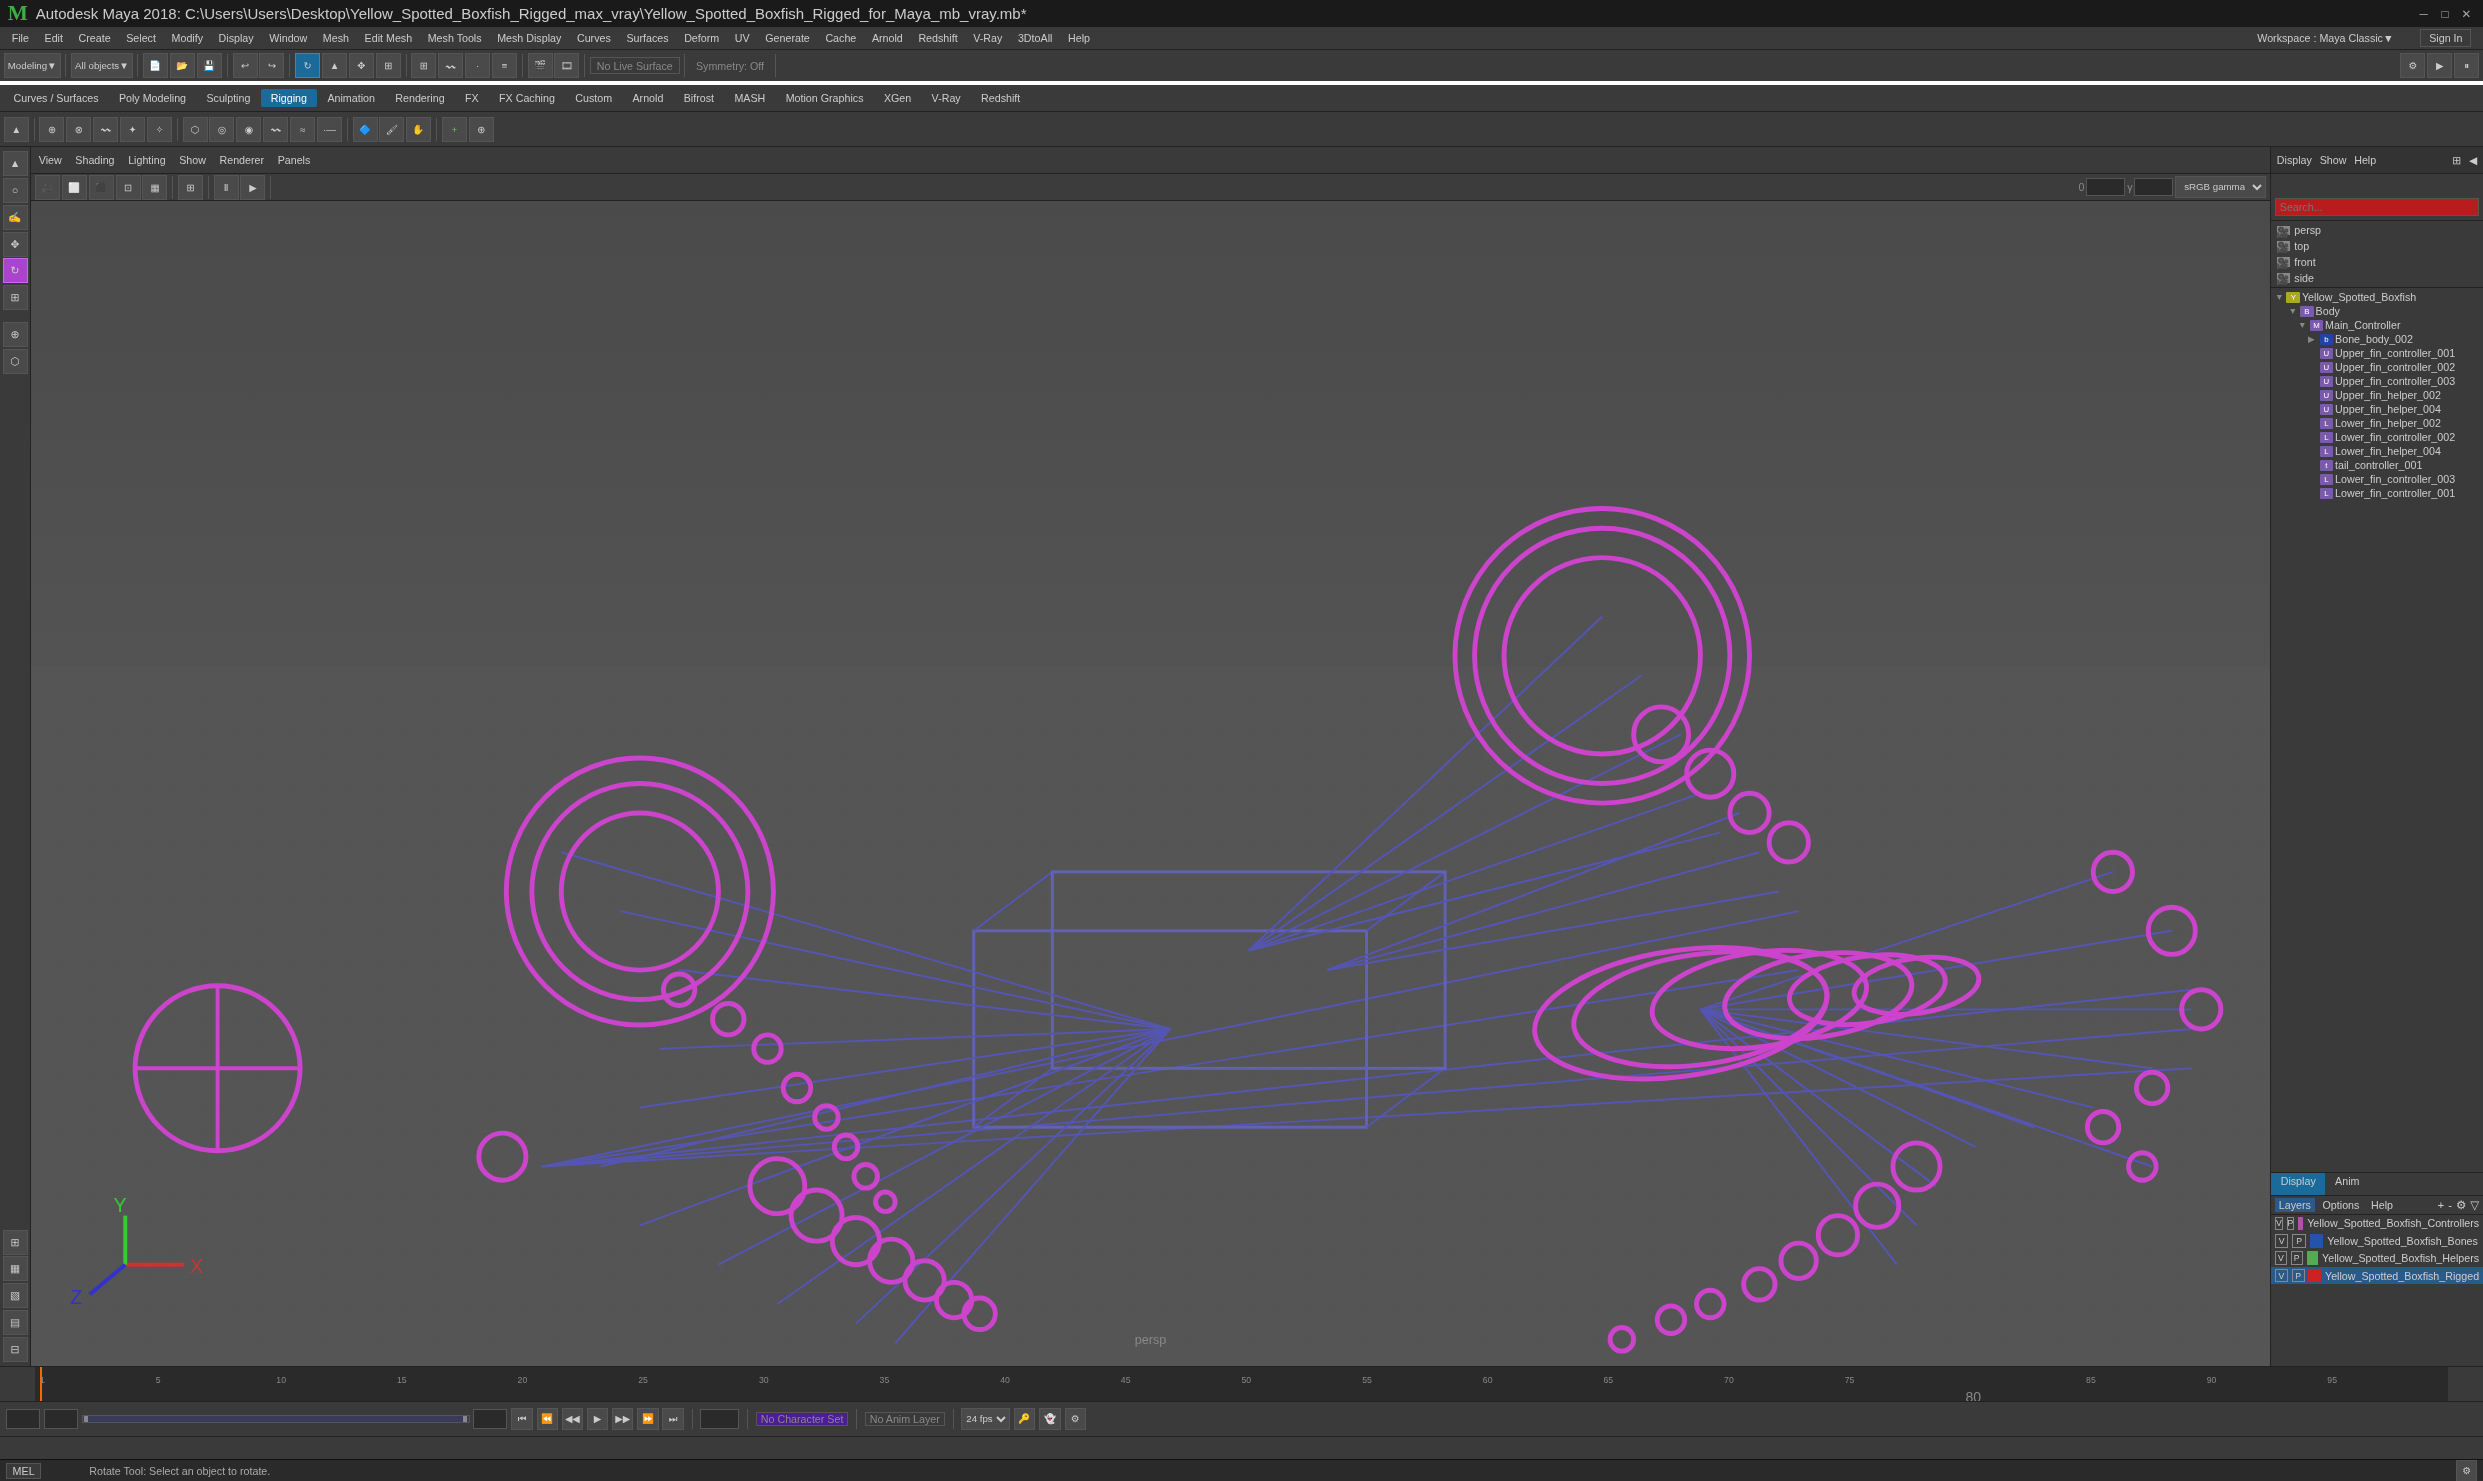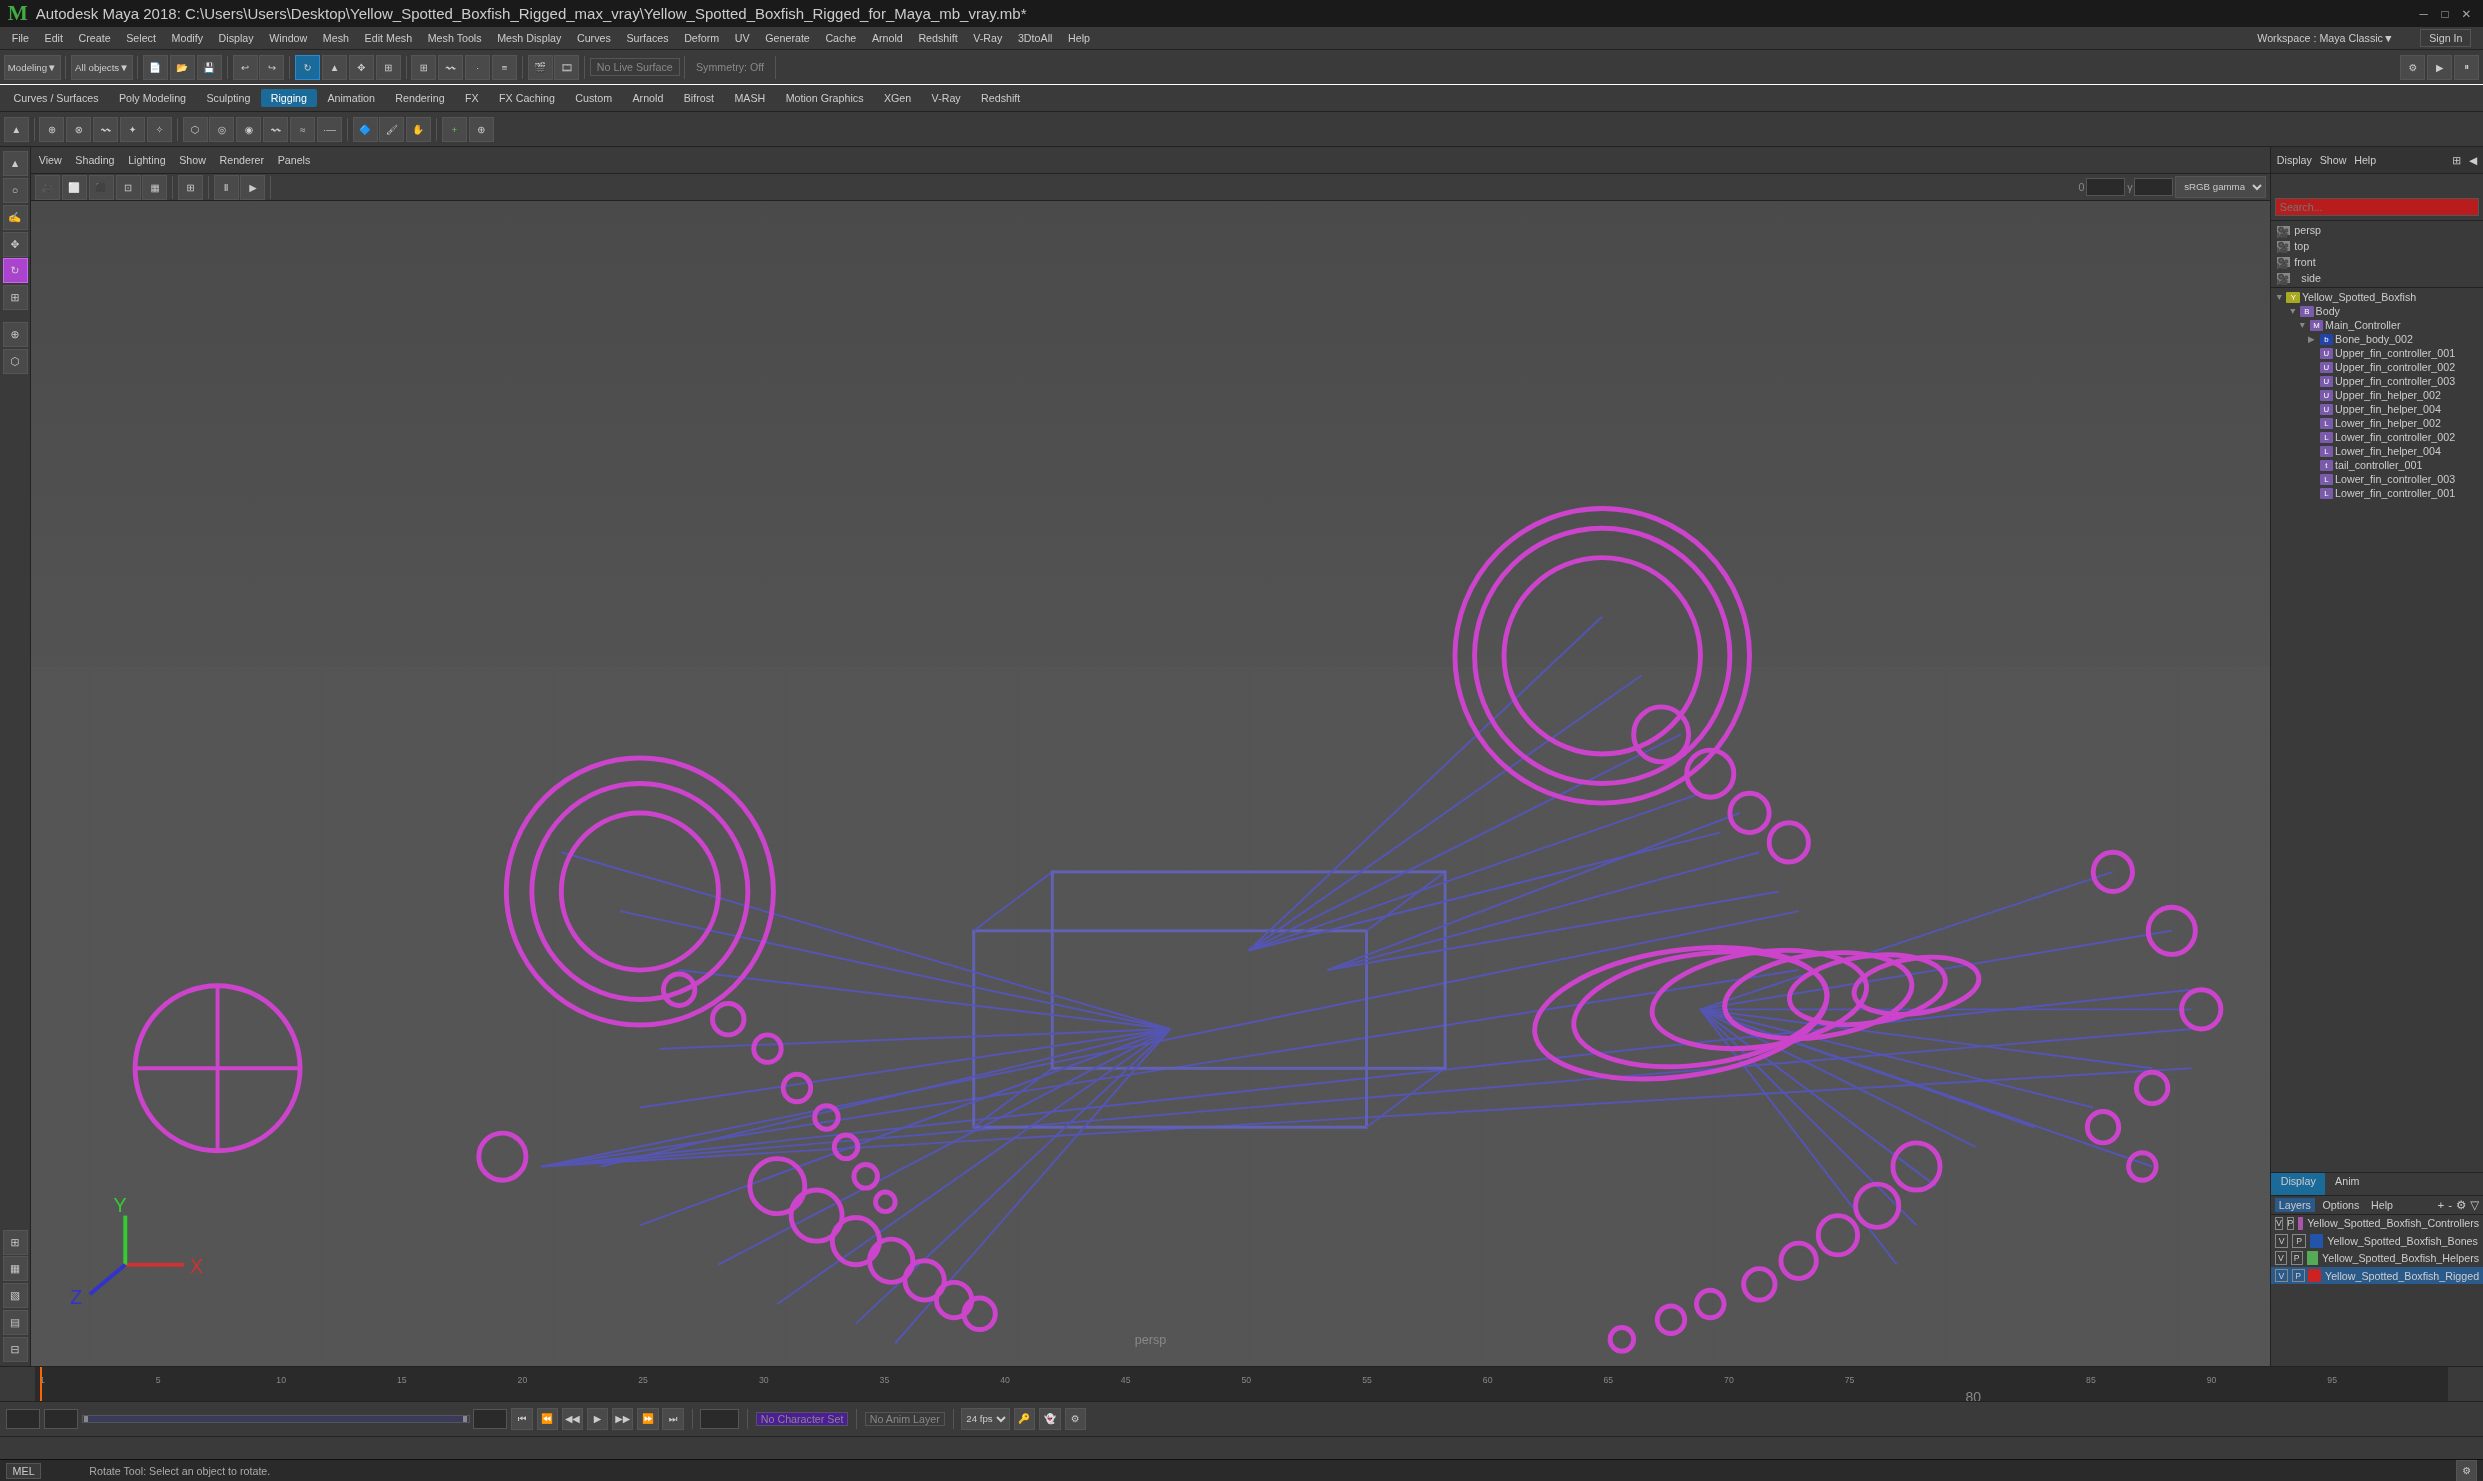--- a/index.html
+++ b/index.html
@@ -9,21 +9,21 @@
     #title-bar { background: #1a1a1a; height: 27px; display: flex; align-items: center; justify-content: space-between; padding: 0 7.8px; }
     #title-bar .title { color: #ccc; font-size: 15px; }
     #title-bar .window-controls { display: flex; gap: 3.9px; }
     #title-bar .window-controls span { width: 17.5px; height: 17.5px; display: flex; align-items: center; justify-content: center; cursor: pointer; color: #aaa; font-size: 11.6px; }
     
     
     #menu-bar { background: #3a3a3a; height: 23px; display: flex; align-items: center; padding: 0 3.9px; border-bottom: 1px solid #222; }
     #menu-bar .menu-item { padding: 1.9px 7.8px; color: #ccc; cursor: pointer; font-size: 10.7px; }
     
     
-    #toolbar-top { background: #3a3a3a; height: 35px; display: flex; align-items: center; padding: 0 3.9px; border-bottom: 1px solid #ffffff; gap: 1.9px; }
+    #toolbar-top { background: #3a3a3a; height: 35px; display: flex; align-items: center; padding: 0 3.9px; border-bottom: 4px solid #ffffff; gap: 1.9px; }
     .tb-btn { background: #4a4a4a; border: 1px solid #555; height: 25px; min-width: 25px; display: flex; align-items: center; justify-content: center; cursor: pointer; color: #ccc; font-size: 9.7px; padding: 0 2.9px; }
     .tb-btn.active { background: #1a6a9a; border-color: #2a8acf; }
     .tb-sep { width: 1px; height: 23px; background: #555; margin: 0 2.9px; }
     
     
     #module-bar { background: #3a3a3a; height: 27px; display: flex; align-items: center; padding: 0 3.9px; border-bottom: 1px solid #222; gap: 1px; }
     .module-item { padding: 2.9px 9.7px; color: #ccc; cursor: pointer; font-size: 10.7px; border-radius: 1.9px; }
     .module-item.active { background: #1a6a9a; color: #fff; }
     
     
@@ -481,21 +481,21 @@
         <div class="cam-item">
           <span class="cam-icon">🎥</span>
           <span style="color:#ccc;font-size:10.7px;">top</span>
         </div>
         <div class="cam-item">
           <span class="cam-icon">🎥</span>
           <span style="color:#ccc;font-size:10.7px;">front</span>
         </div>
         <div class="cam-item">
           <span class="cam-icon">🎥</span>
-          <span style="color:#ccc;font-size:10.7px;margin-left:7px;">side</span>
+          <span style="color:#ccc;font-size:10.7px;">side</span>
         </div>
       </div>
 
       <div class="scene-tree">
         <div class="tree-item">
           <span class="tree-arrow">▼</span>
           <span class="tree-icon yellow">Y</span>
           <span class="tree-label">Yellow_Spotted_Boxfish</span>
         </div>
         <div class="tree-item" style="padding-left:17.5px;">

